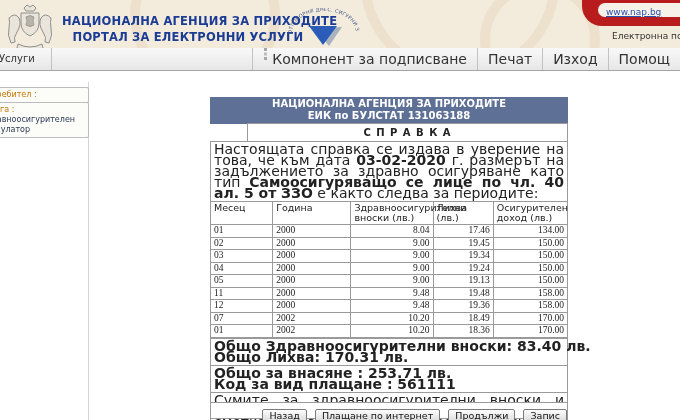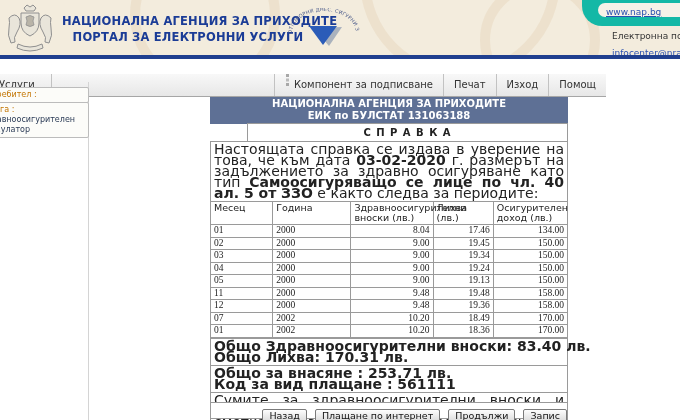--- a/index.html
+++ b/index.html
@@ -12,38 +12,38 @@
     background:#f3ecdd;
     overflow:hidden; }
   .banner .ring { position:absolute; border:10px solid rgba(203,158,101,0.13); border-radius:50%; }
   .r1 { width:150px; height:150px; left:130px; top:-60px; }
   .r2 { width:200px; height:200px; left:360px; top:-120px; }
   .r3 { width:120px; height:120px; left:480px; top:-20px; }
   .coat { position:absolute; left:4px; top:2px; }
   .banner-titles { position:absolute; left:62px; top:13px; width:252px; text-align:center; }
   .banner-titles .t1, .banner-titles .t2 { font-size:11.5px; font-weight:bold; color:#1b3c96; letter-spacing:0.2px; line-height:16px; white-space:nowrap; }
   .tri-logo { position:absolute; left:282px; top:8px; }
-  .nap-tab { position:absolute; right:0; top:0; width:98px; height:26px; background:#14b8a6; border-bottom-left-radius:20px; }
+  .nap-tab { position:absolute; right:0; top:0; width:98px; height:26px; background:#b91c1c; border-bottom-left-radius:20px; }
   .nap-strip { position:absolute; left:16px; top:3px; width:95px; height:14px; background:#f6f2e8; border-radius:7px 0 0 7px; line-height:14px; padding-left:8px; }
   .nap-link { font-size:9px; color:#2a50b0; text-decoration:underline; white-space:nowrap; }
   .email-block { position:absolute; left:612px; top:31px; width:120px; }
   .email-label { font-size:9px; color:#333; white-space:nowrap; }
   .email-link { font-size:9px; color:#2a50b0; text-decoration:underline; white-space:nowrap; }
 
   
   .navy-bar { position:absolute; left:0; top:55px; width:680px; height:4px; background:#203f8f; }
 
   
-  .toolbar { position:absolute; left:0; top:74px; width:606px; height:23px;
+  .toolbar { position:absolute; left:0; top:48px; width:680px; height:23px;
     background:linear-gradient(#f8f8f8,#e7e7e7); border-bottom:1px solid #a6a6a6; }
   .tb-left { position:absolute; left:-5px; top:0; height:22px; line-height:22px;
     padding:0 16px 0 4px; border-right:1px solid #c2c2c2; font-size:10px; color:#333; cursor:default; }
   .tb-right { position:absolute; right:0; top:0; height:22px; display:flex; }
   .tb-item { height:22px; line-height:22px; padding:0 10px; border-left:1px solid #c2c2c2;
-    font-size:10px; color:#333; white-space:nowrap; display:flex; align-items:flex-start; gap:4px; cursor:default; }
+    font-size:14px; color:#333; white-space:nowrap; display:flex; align-items:flex-start; gap:4px; cursor:default; }
 
   
   .content-divider { position:absolute; left:88px; top:82px; bottom:0; width:0; border-left:1px solid #d4d4d4; }
 
   
   .sidebar { position:absolute; left:-23px; top:87px; width:112px; }
   .sb-box { background:#fcfcf9; border:1px solid #bcbcbc; border-radius:2px; padding:2px 3px; font-size:8px; line-height:10px; }
   .sb-box + .sb-box { margin-top:-1px; }
   .sb-label { color:#c27400; }
   .sb-value { color:#2a3a55; }

